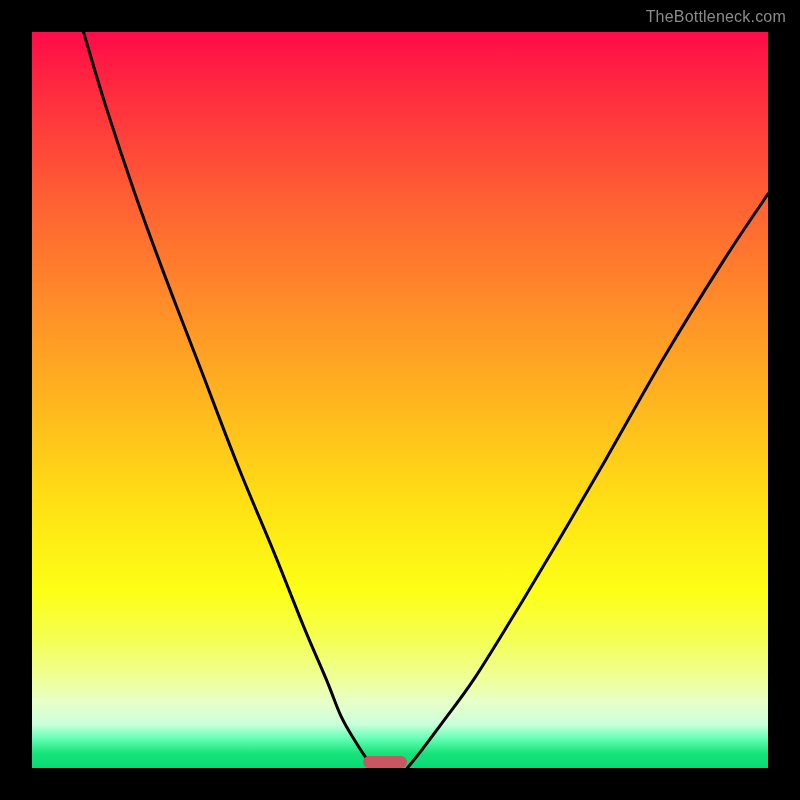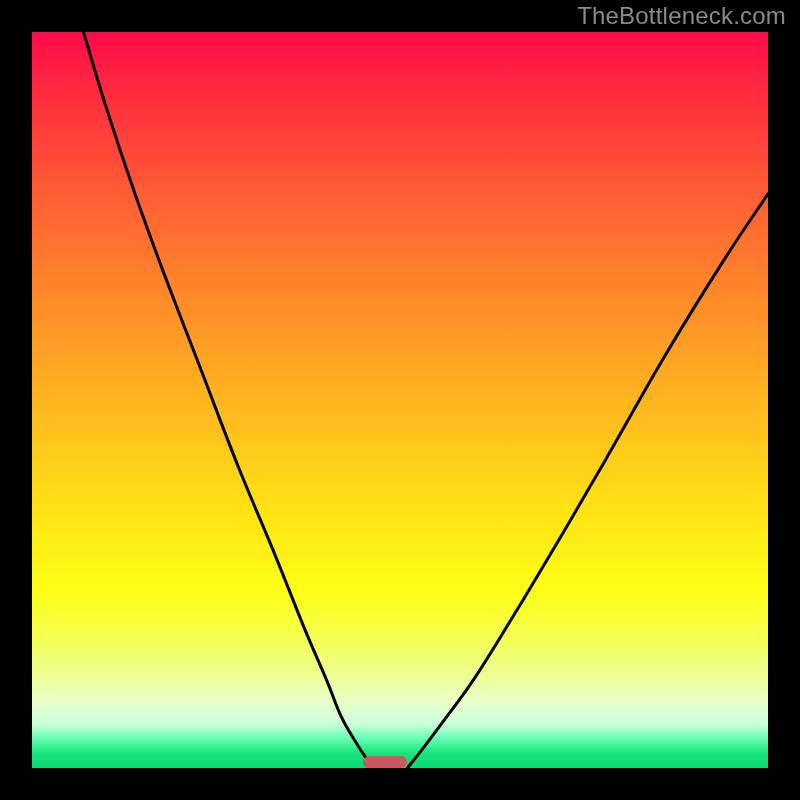--- a/index.html
+++ b/index.html
@@ -58,24 +58,24 @@
     width: 100%;
     height: 100%;
   }
   .marker-bar {
     position: absolute;
     background: #c95761;
     border-radius: 6px;
   }
   .watermark {
     position: absolute;
-    top: 2px;
+    top: 8px;
     right: 14px;
     color: #8a8a8a;
-    font-size: 24px;
+    font-size: 16px;
     font-weight: 500;
     letter-spacing: 0.2px;
   }
 </style>
 </head>
 <body>
 
 <div class="frame">
 
   <div class="plot-area">

